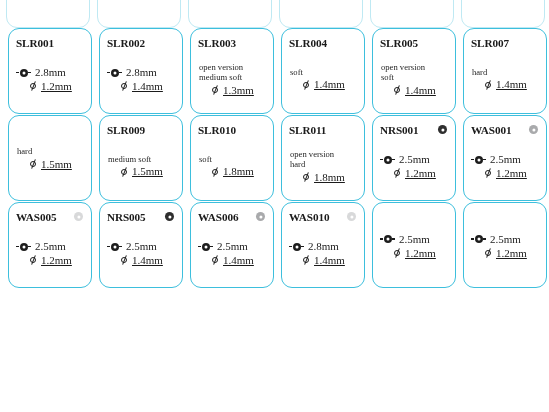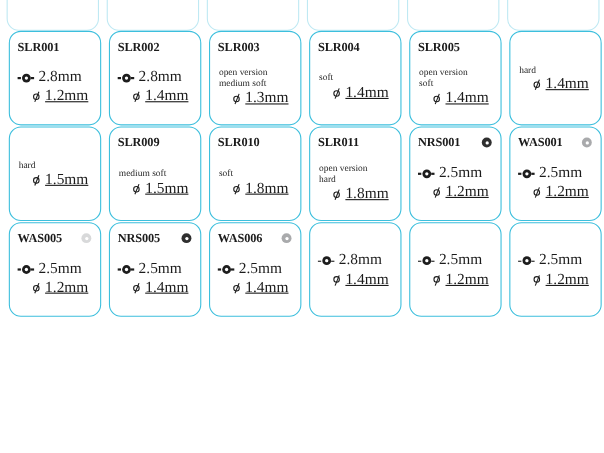--- a/index.html
+++ b/index.html
@@ -113,21 +113,21 @@
     align-items: center;
     gap: 4px;
     font-size: 9.8px;
     color: #1b1b1b;
     line-height: 1.15;
     white-space: nowrap;
   }
   .spec.width-row { padding-left: 0px; }
   .spec.dia-row   { padding-left: 13px; text-decoration: underline; }
 
-  .spec .val { font-size: 14px; }
+  .spec .val { font-size: 11px; }
 
   
   .ball-icon {
     position: relative;
     width: 15px;
     height: 9px;
     flex: 0 0 auto;
   }
   .ball-icon .ring {
     position: absolute;
@@ -302,20 +302,23 @@
           <div class="spec dia-row">
             <span class="dia-icon">
               <span class="circ"></span>
               <span class="slash"></span>
             </span>
             <span class="val">1.4mm</span>
           </div>
         </div>
       </div>
       <div class="card">
+        <div class="card-head">
+          <span class="code">SLR007</span>
+        </div>
         <div class="body">
           <div class="note">hard</div>
           <div class="spec dia-row">
             <span class="dia-icon">
               <span class="circ"></span>
               <span class="slash"></span>
             </span>
             <span class="val">1.4mm</span>
           </div>
         </div>
@@ -487,20 +490,24 @@
           <div class="spec dia-row">
             <span class="dia-icon">
               <span class="circ"></span>
               <span class="slash"></span>
             </span>
             <span class="val">1.4mm</span>
           </div>
         </div>
       </div>
       <div class="card">
+        <div class="card-head">
+          <span class="code">WAS010</span>
+          <span class="badge light"></span>
+        </div>
         <div class="body">
           <div class="spec width-row">
             <span class="ball-icon">
               <span class="tick l"></span>
               <span class="ring"></span>
               <span class="tick r"></span>
             </span>
             <span class="val">2.8mm</span>
           </div>
           <div class="spec dia-row">

